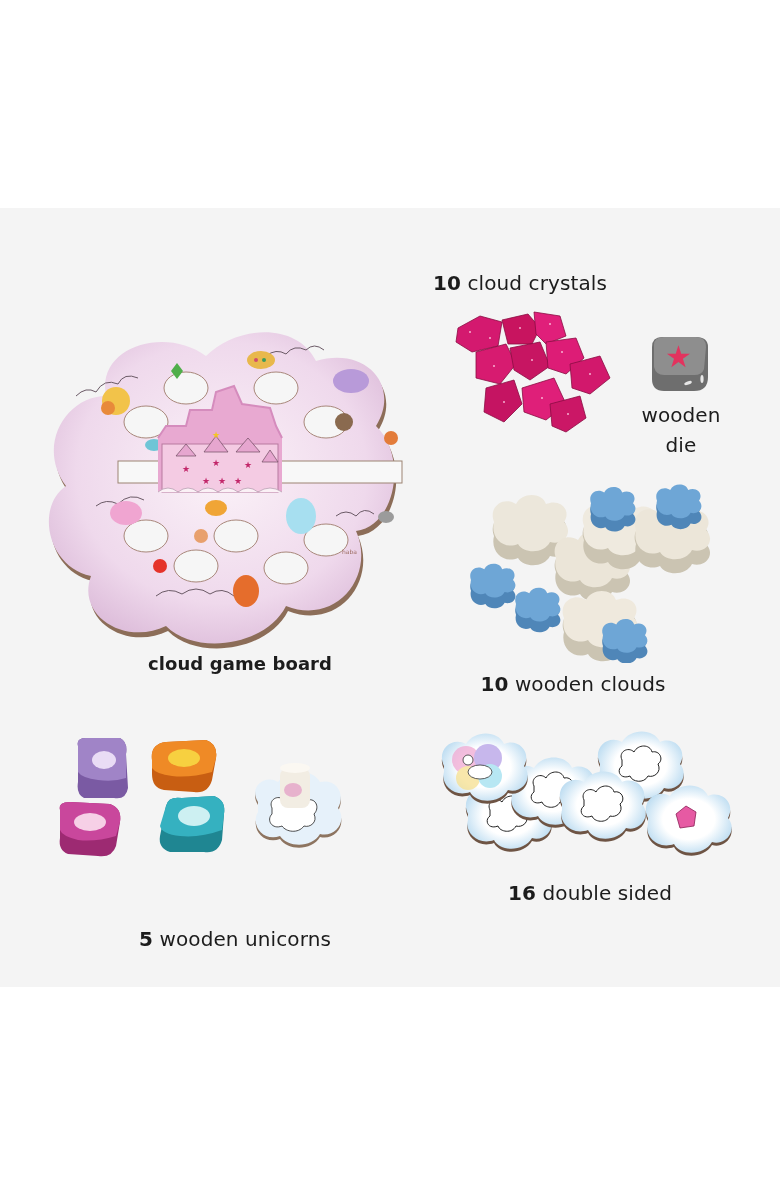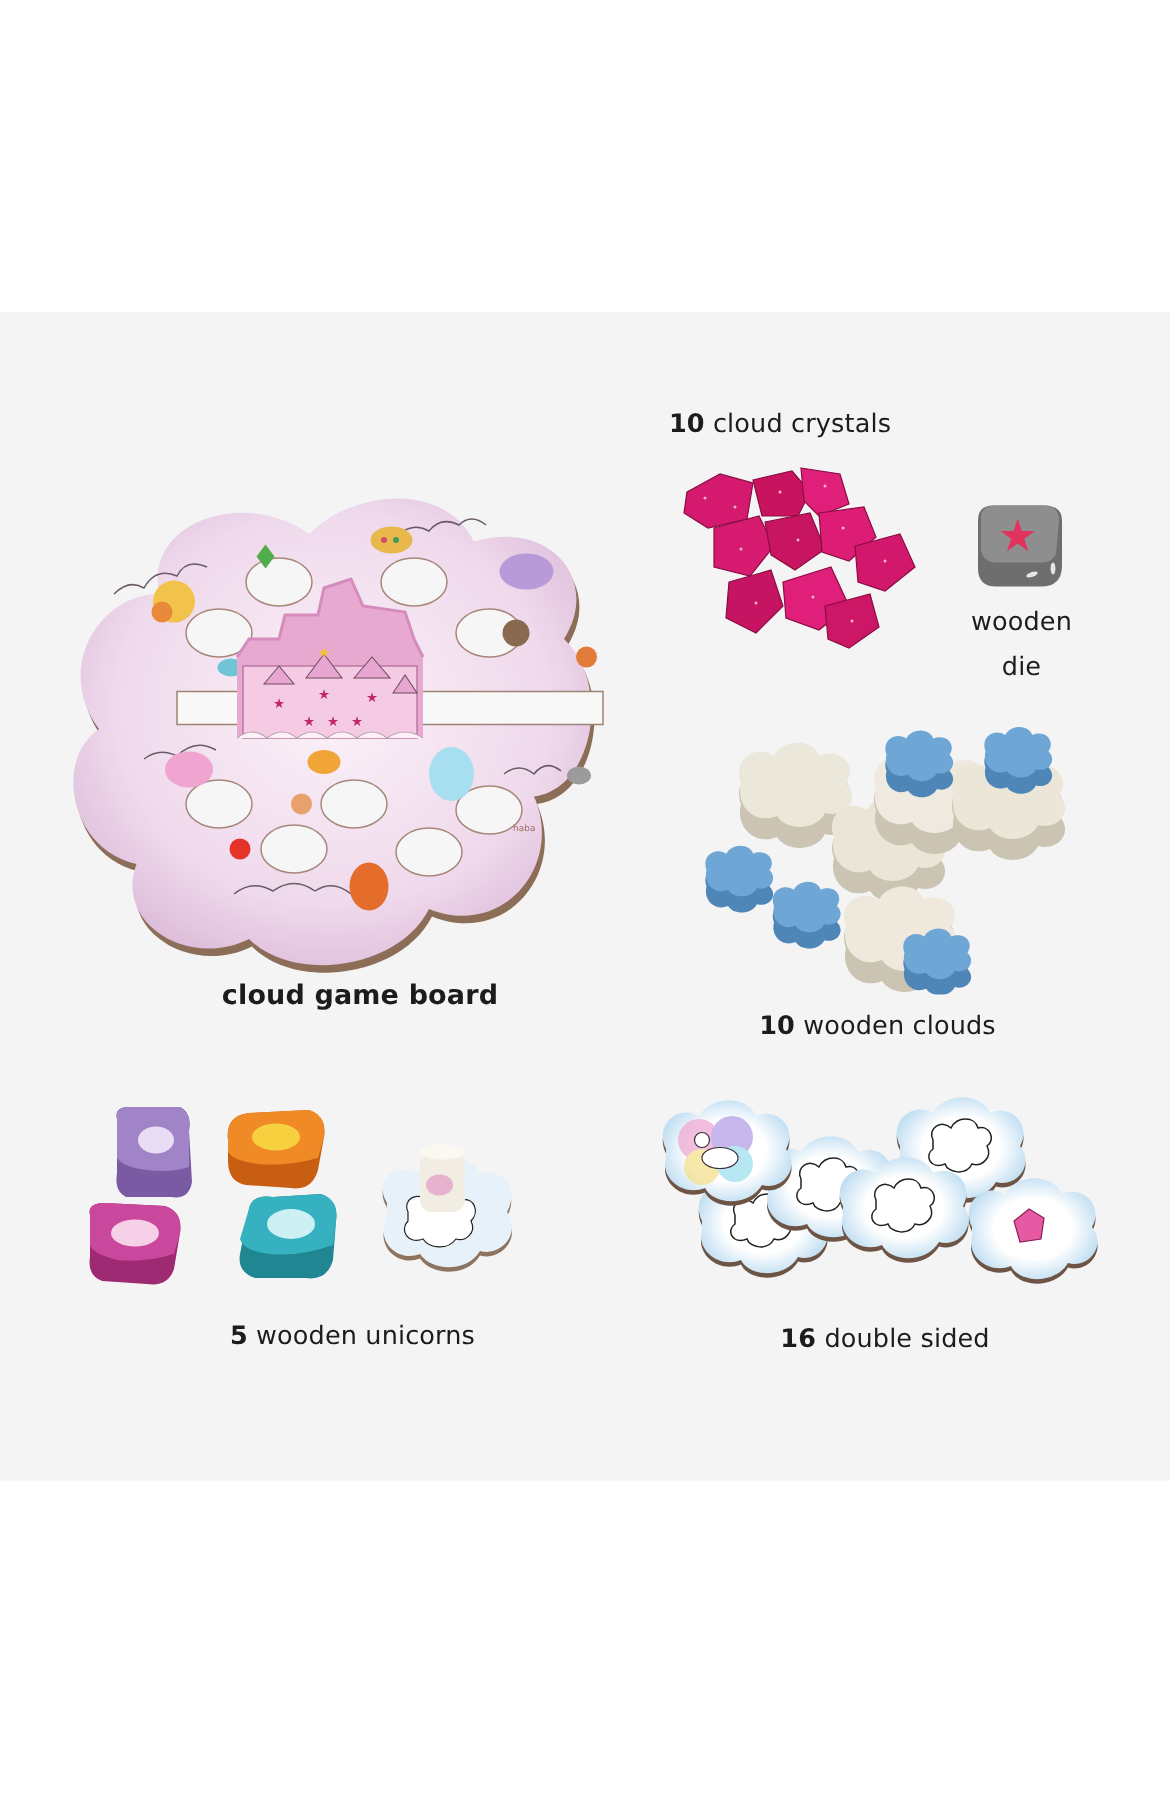--- a/index.html
+++ b/index.html
@@ -2,21 +2,21 @@
 <html><head>
 <meta charset="utf-8">
 <style>
   html, body { margin:0; padding:0; }
   body {
     width:780px; height:1196px; background:#ffffff; position:relative; overflow:hidden;
     font-family:"DejaVu Sans", "Liberation Sans", sans-serif; color:#1a1a1a;
   }
   .panel { position:absolute; left:0; top:208px; width:780px; height:779px; background:#f4f4f4; }
   .abs { position:absolute; }
-  .label { position:absolute; font-size:17px; line-height:30px; color:#1c1c1c; text-align:center; white-space:nowrap; letter-spacing:0.1px; }
+  .label { position:absolute; font-size:20px; line-height:30px; color:#1c1c1c; text-align:center; white-space:nowrap; letter-spacing:0.1px; }
   .label b { font-weight:700; }
   .label .num { font-weight:700; }
   .bold-label { font-weight:700; font-size:18px; }
   svg { display:block; }
 </style>
 </head>
 <body>
 
 <div class="panel"></div>
 
@@ -175,21 +175,21 @@
       <use href="#cl" x="325" y="8" fill="#6ea6d6"></use>
       <use href="#cl" x="15" y="140" fill="#4f86b8" transform="translate(0,18)"></use>
       <use href="#cl" x="15" y="140" fill="#6ea6d6"></use>
       <use href="#cl" x="90" y="180" fill="#4f86b8" transform="translate(0,18)"></use>
       <use href="#cl" x="90" y="180" fill="#6ea6d6"></use>
       <use href="#cl" x="235" y="232" fill="#4f86b8" transform="translate(0,18)"></use>
       <use href="#cl" x="235" y="232" fill="#6ea6d6"></use>
     </g>
   </svg>
 </div>
-<div class="label" style="left:460px; top:669px; width:250px;">
+<div class="label" style="left:448px; top:669px; width:250px;">
   <b class="num">10</b><span> wooden clouds</span>
 </div>
 
 <div class="abs" style="left:50px; top:732px; width:300px; height:130px;">
   <svg width="300" height="130" viewBox="0 0 300 130">
 
     <g transform="translate(24,6)">
       <path d="M4 8 Q2 0 12 0 L46 0 Q54 4 52 16 L54 50 Q52 62 40 60 L10 60 Q2 56 4 44 Z" fill="#7a5aa3"></path>
       <path d="M4 8 Q2 0 12 0 L46 0 Q54 4 52 16 L52 40 Q40 44 24 42 Q8 40 4 34 Z" fill="#a084c7"></path>
       <ellipse cx="30" cy="22" rx="12" ry="9" fill="#e9dcf5"></ellipse>
@@ -216,21 +216,21 @@
     <g transform="translate(198,30)">
       <path d="M10 40 C0 24 18 12 30 20 C40 6 64 6 72 20 C88 16 98 32 90 46 C100 60 86 76 72 72 C64 86 40 86 32 74 C16 80 2 64 10 50 Z" fill="#8d7460" transform="translate(0,3)"></path>
       <path d="M10 40 C0 24 18 12 30 20 C40 6 64 6 72 20 C88 16 98 32 90 46 C100 60 86 76 72 72 C64 86 40 86 32 74 C16 80 2 64 10 50 Z" fill="#e6f1fa"></path>
       <path d="M24 46 C20 38 30 32 36 38 C42 30 56 30 60 38 C68 36 72 46 66 52 C70 60 62 66 56 64 C50 72 38 70 34 64 C24 68 18 58 24 52 Z" fill="#ffffff" stroke="#222" stroke-width="0.8"></path>
       <rect x="32" y="6" width="30" height="40" rx="8" fill="#f2ede3"></rect>
       <ellipse cx="47" cy="6" rx="15" ry="5" fill="#fbf8f2"></ellipse>
       <ellipse cx="45" cy="28" rx="9" ry="7" fill="#e7b2cd"></ellipse>
     </g>
   </svg>
 </div>
-<div class="label" style="left:110px; top:876px; width:250px;">
+<div class="label" style="left:110px; top:924px; width:250px;">
   <b class="num">5</b><span> wooden unicorns</span>
 </div>
 
 <div class="abs" style="left:430px; top:722px; width:320px; height:140px;">
   <svg width="320" height="140" viewBox="0 0 320 140">
     <defs>
       <radialGradient id="tg" cx="50%" cy="50%" r="55%">
         <stop offset="55%" stop-color="#ffffff"></stop>
         <stop offset="100%" stop-color="#bcdcf1"></stop>
       </radialGradient>

